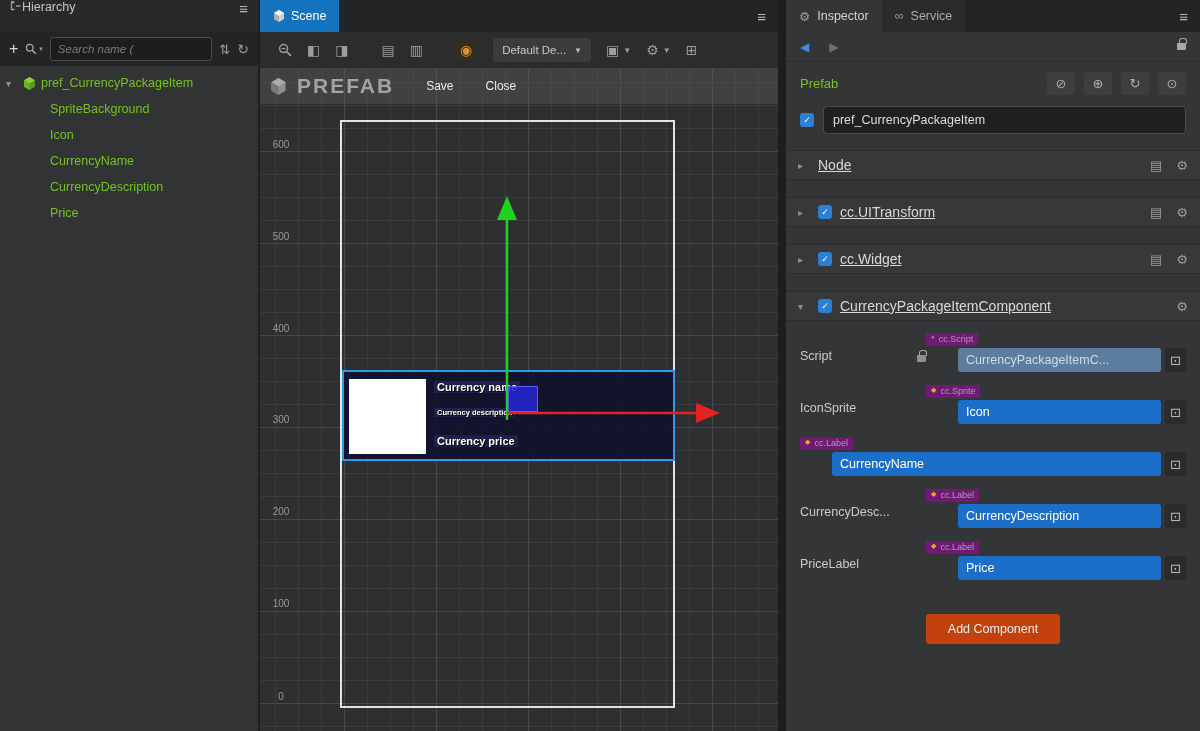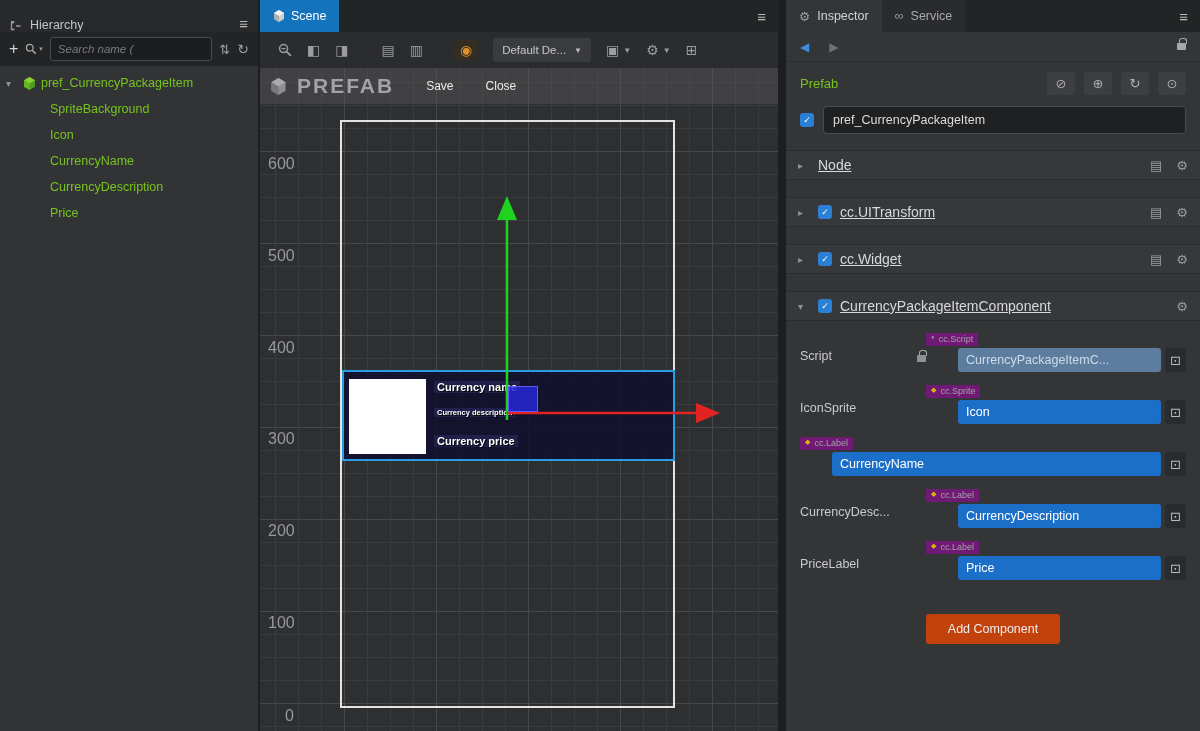--- a/index.html
+++ b/index.html
@@ -22,21 +22,21 @@
     width:14px; height:14px; border-radius:3px; background:#2b7fd4;
     display:inline-flex; align-items:center; justify-content:center;
     color:#fff; font-size:9px; flex:0 0 auto;
   }
   .lock { position:relative; width:9px; height:7px; background:#a7a8aa; border-radius:1px; display:inline-block; }
   .lock::before { content:""; position:absolute; top:-5px; left:1.5px; width:6px; height:5px;
     border:1.5px solid #a7a8aa; border-bottom:none; border-radius:3px 3px 0 0; }
 
   
   .hierarchy { width:258px; background:#323335; display:flex; flex-direction:column; }
-  .panel-header { height:32px; background:#28292b; display:flex; align-items:flex-end; padding:0 10px; gap:8px; flex:0 0 auto; }
+  .panel-header { height:32px; background:#28292b; display:flex; align-items:flex-start; padding:0 10px; flex:0 0 auto; }
   .panel-header .title { color:#c3c4c6; font-size:12.5px; flex:1; }
   .h-toolbar { height:34px; background:#232425; display:flex; align-items:center; gap:7px; padding:0 9px; flex:0 0 auto; }
   .h-toolbar .plus { font-size:16px; color:#d6d7d9; }
   .search-wrap { display:flex; align-items:center; gap:2px; }
   .search-input {
     flex:1; min-width:0; height:24px; background:#1c1d1f; border:1px solid #4a4b4d; border-radius:3px;
     color:#cfcfcf; font-size:11.5px; padding:0 7px; outline:none;
   }
   .search-input::placeholder { color:#7a7b7d; font-style:italic; }
   .tree { padding-top:4px; flex:1; }
@@ -67,21 +67,21 @@
       linear-gradient(90deg, #47484a 1px, transparent 1px),
       linear-gradient(#3a3b3d 1px, transparent 1px),
       linear-gradient(90deg, #3a3b3d 1px, transparent 1px);
     background-size: 92px 92px, 92px 92px, 23px 23px, 23px 23px;
     background-position: 0 83px, 84px 0, 0 14px, 15px 0;
   }
   .prefab-bar { position:absolute; left:0; top:0; right:0; height:36px; background:rgba(88,88,90,0.45);
     display:flex; align-items:center; padding:0 10px; gap:10px; z-index:6; }
   .prefab-title { font-size:21px; letter-spacing:2px; color:#a2a3a5; font-weight:bold; }
   .prefab-action { color:#ececec; font-size:12px; margin-left:22px; }
-  .ruler-label { position:absolute; left:8px; width:26px; text-align:right; color:#97989a; font-size:16px; z-index:2;margin-top:16px; }
+  .ruler-label { position:absolute; left:8px; width:26px; text-align:center; color:#97989a; font-size:10px; z-index:2; }
   .design-frame { position:absolute; left:80px; top:52px; width:335px; height:588px; border:2px solid #e3e3e3; z-index:1; }
   .node-item { position:absolute; left:82px; top:302px; width:333px; height:91px;
     border:2px solid #2e9be6; background:rgba(16,16,46,0.88); z-index:3; }
   .node-item .sprite { position:absolute; left:5px; top:7px; width:77px; height:75px; background:#fff; }
   .node-item .t { position:absolute; left:90px; color:#fff; background:#20204a; padding:0 3px;
     text-shadow:1px 1px 0 #000; white-space:nowrap; }
   .t-name { top:9px; font-size:11px; font-weight:bold; }
   .t-desc { top:36px; font-size:7.5px; font-weight:bold; }
   .t-price { top:63px; font-size:11px; font-weight:bold; }
   .gizmo-svg { position:absolute; inset:0; z-index:4; pointer-events:none; }

